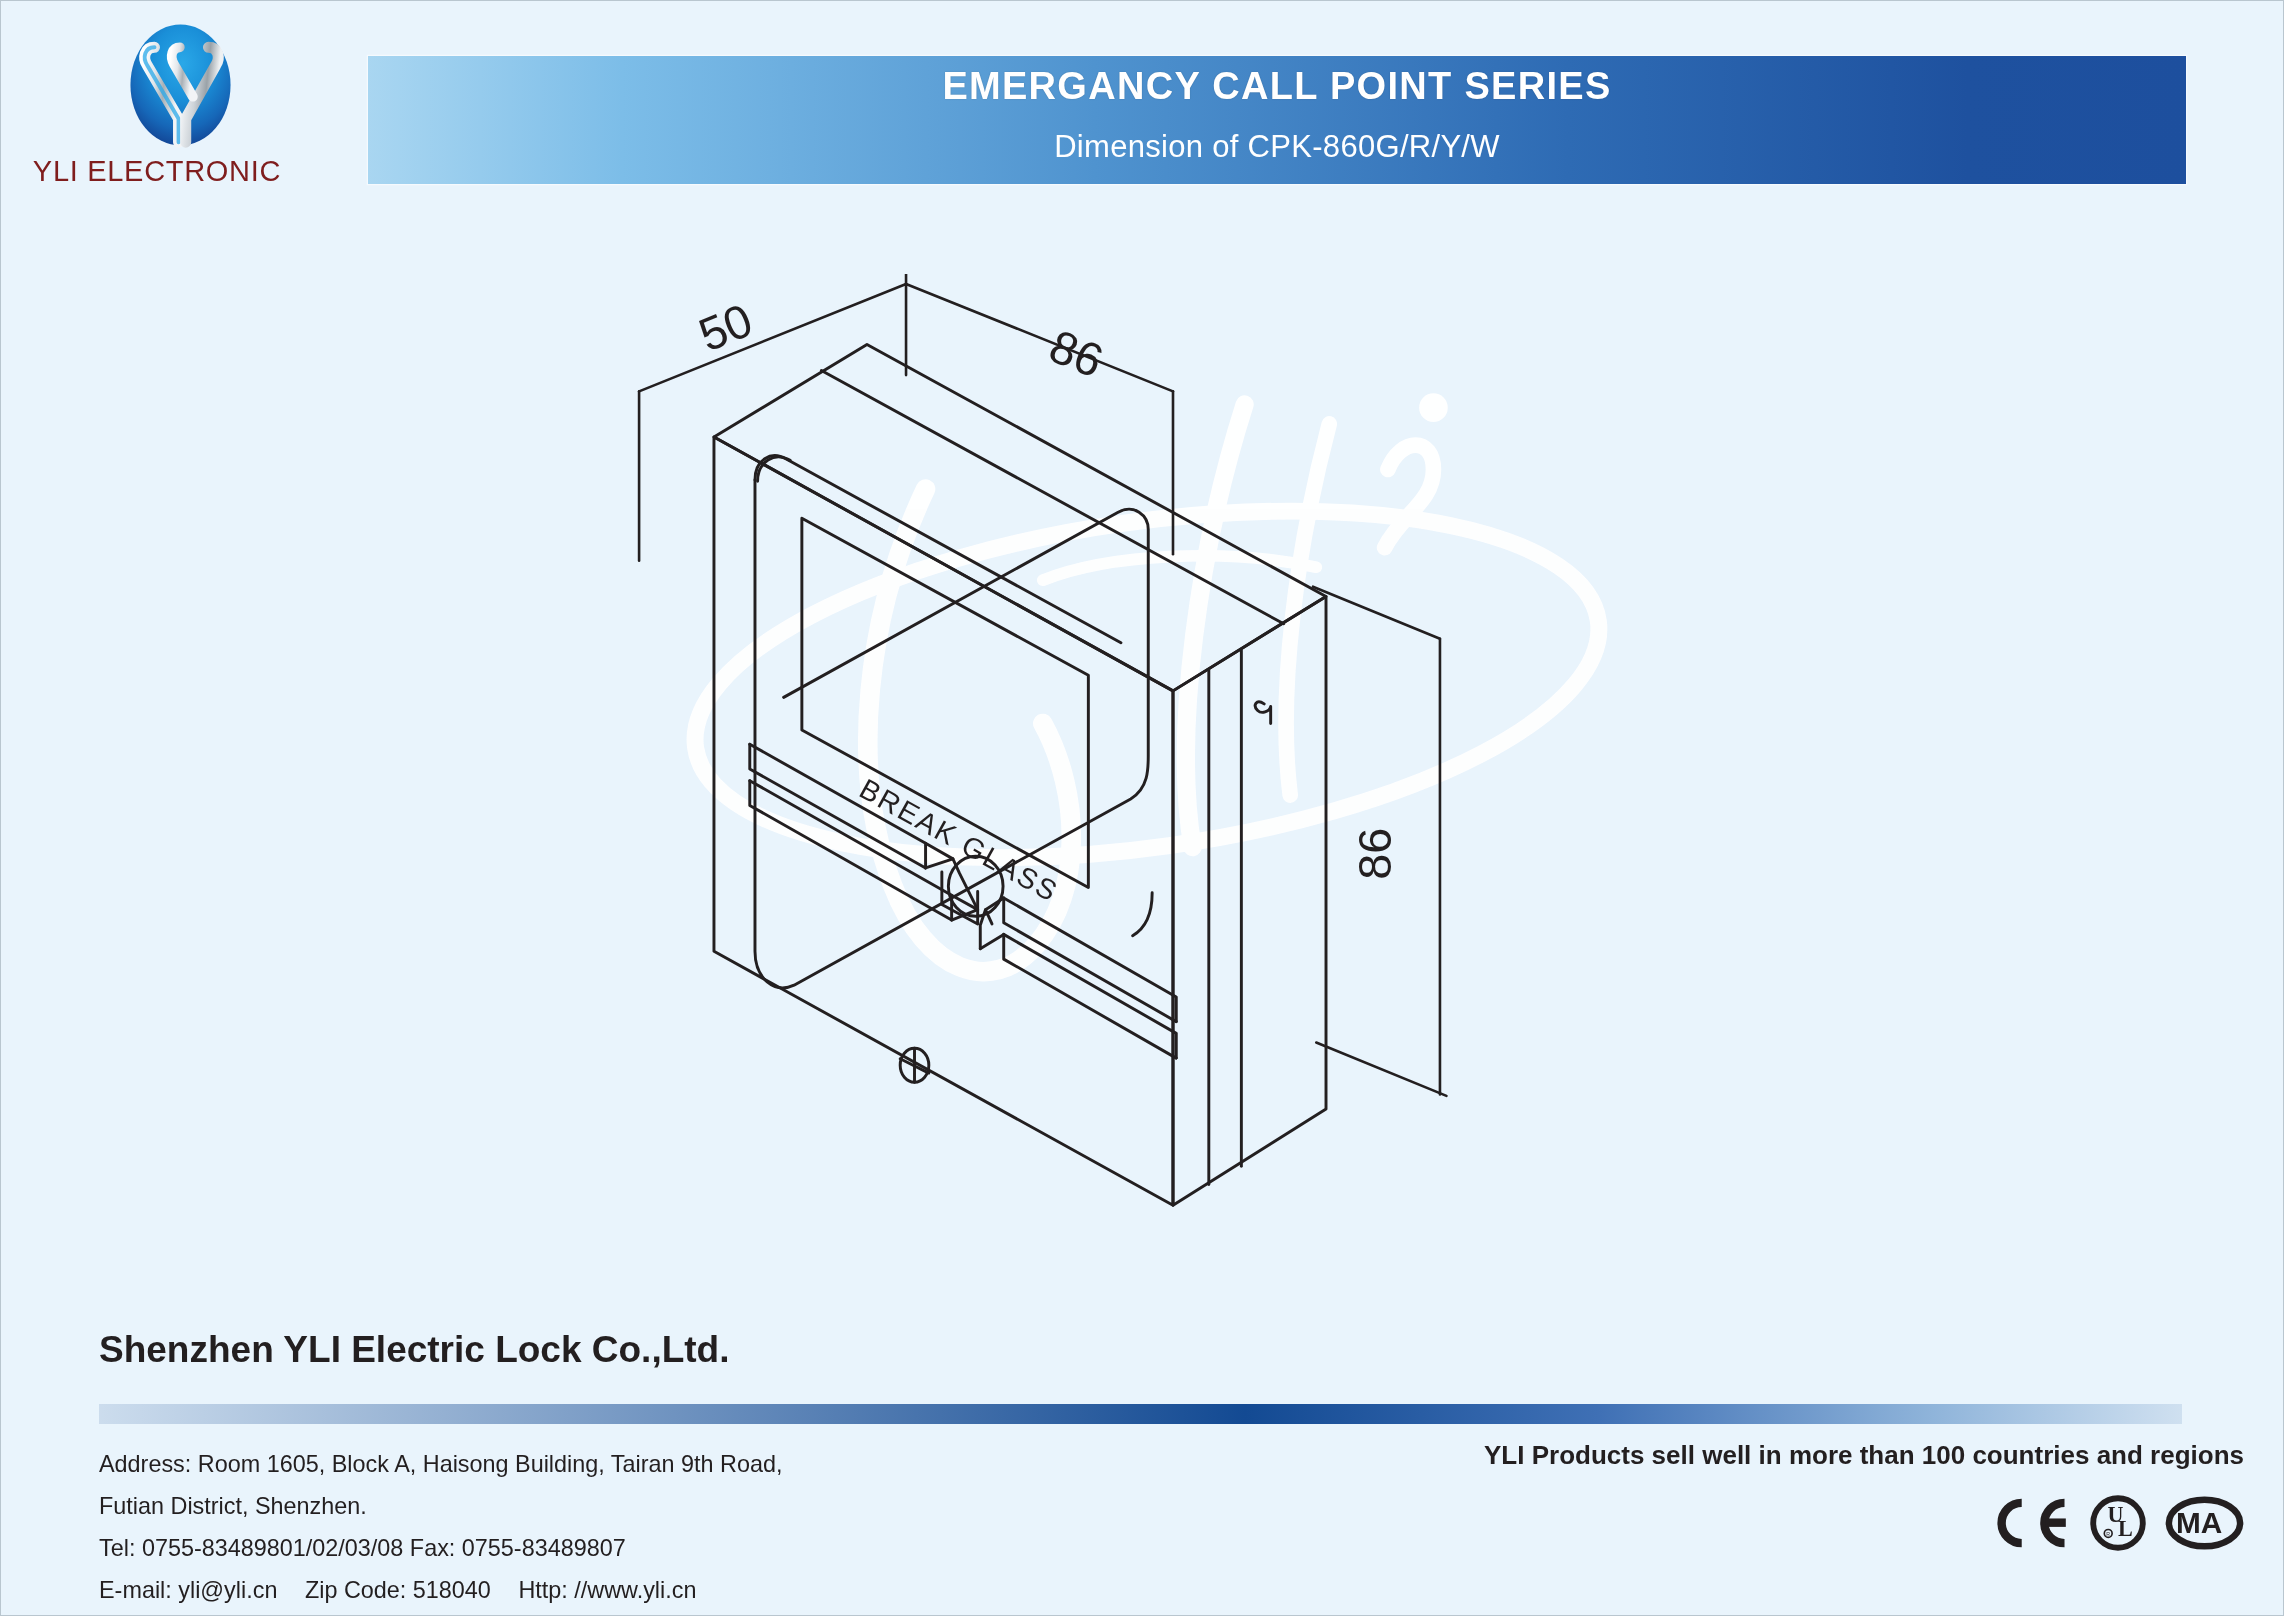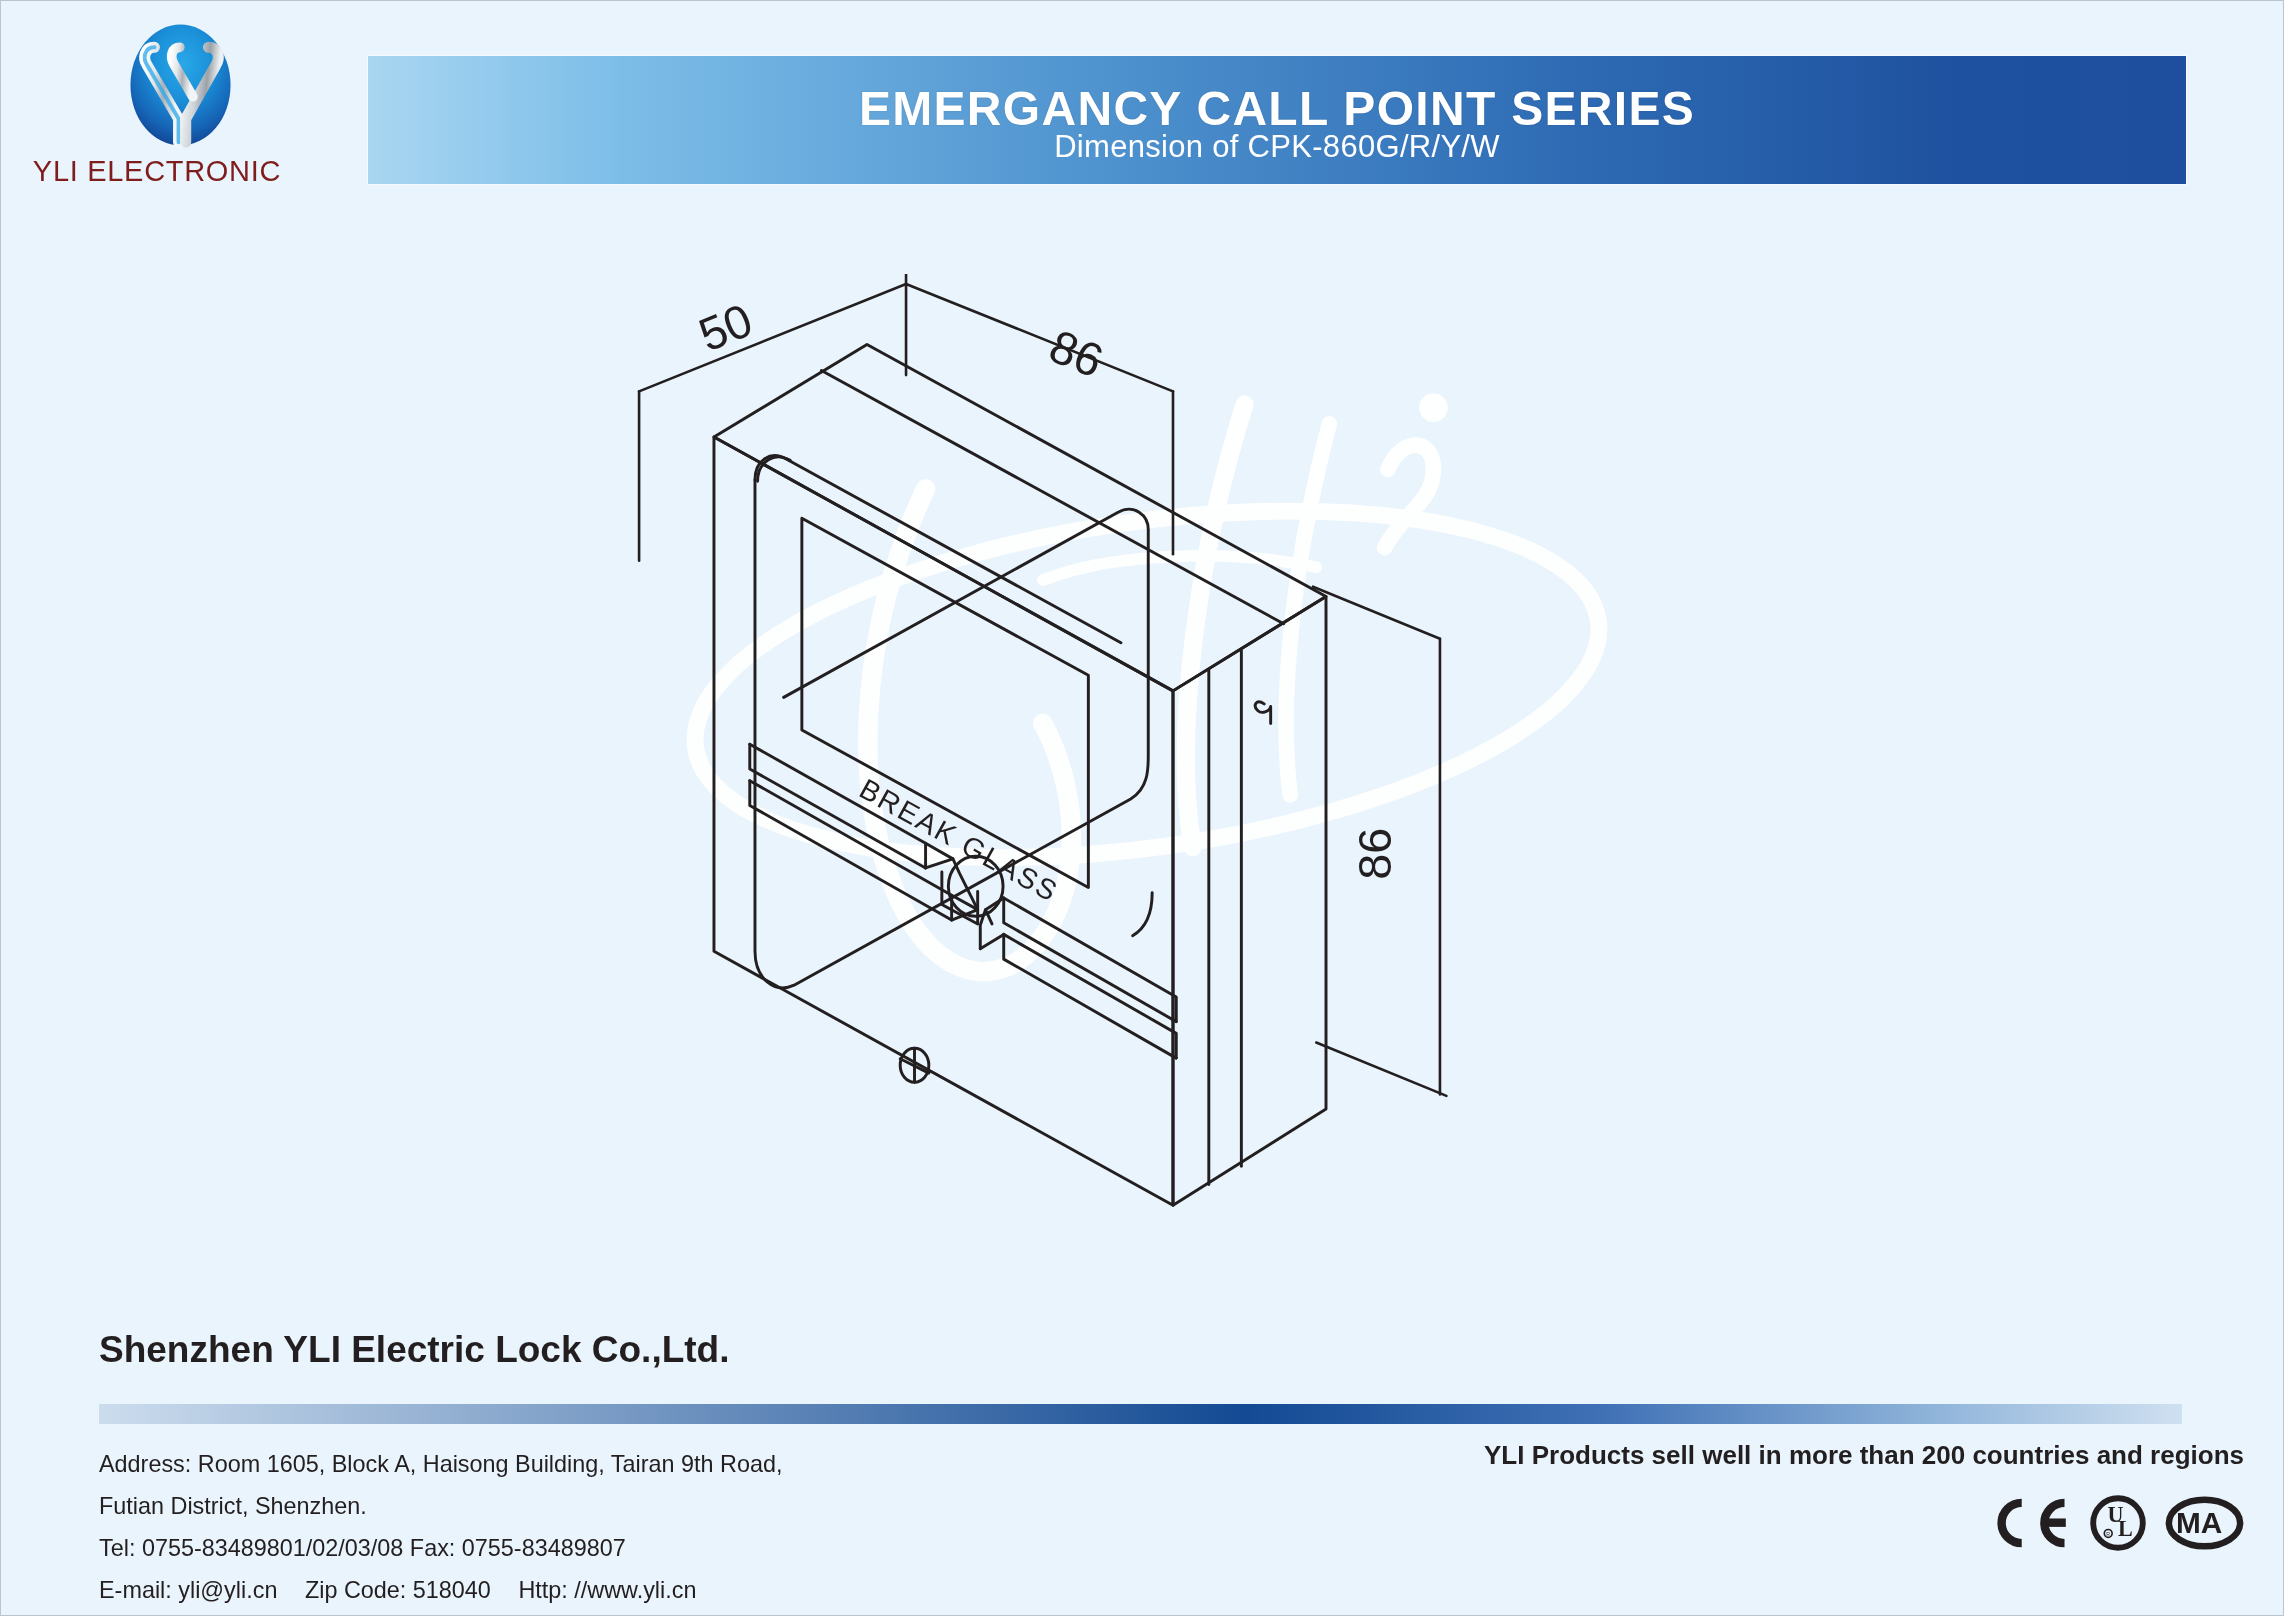--- a/index.html
+++ b/index.html
@@ -28,25 +28,24 @@
   
   .header-banner{
     position:absolute;left:367px;top:55px;width:1818px;height:128px;
     background:linear-gradient(to right,#a9d6f1 0%,#7cbde8 14%,#4f93cf 40%,#2e6bb4 66%,#1e519f 88%,#1d4f9e 100%);
     box-shadow:0 0 0 1.3px rgba(255,255,255,.55);
   }
   .header-title{
     position:absolute;left:0;right:0;top:9px;
     text-align:center;
     color:#ffffff;
-    font-size:48px;font-weight:bold;
+    font-size:38px;font-weight:bold;
     letter-spacing:1.3px;
     font-family:"Liberation Sans",sans-serif;
     text-shadow:0 0 1.3px rgba(0,0,0,.25);
-    margin-top:16px;
   }
   .header-subtitle{
     position:absolute;left:0;right:0;top:73px;
     text-align:center;
     color:#ffffff;
     font-size:31px;font-weight:400;
     letter-spacing:0.3px;
     font-family:"Liberation Sans",sans-serif;
   }
 
@@ -270,21 +269,21 @@
       <span class="fl-col2">Fax: 0755-83489807</span>
     </div>
     <div class="fl-row">
       <span>E-mail: yli@yli.cn</span>
       <span class="fl-col3">Zip Code: 518040</span>
       <span class="fl-col3">Http: //www.yli.cn</span>
     </div>
   </div>
 
   <div class="footer-right">
-    <div class="tagline">YLI Products sell well in more than 200 countries and regions</div>
+    <div class="tagline">YLI Products sell well in more than 100 countries and regions</div>
     <div class="cert-row">
 
       <svg width="83" height="56" viewBox="0 0 128 86">
         <g fill="none" stroke="#231f20" stroke-width="13" stroke-linecap="butt">
           <path d="M52 12 A31 31 0 1 0 52 74"></path>
           <path d="M118 12 A31 31 0 1 0 118 74"></path>
         </g>
         <rect x="88" y="36" width="32" height="13" fill="#231f20"></rect>
       </svg>
 

